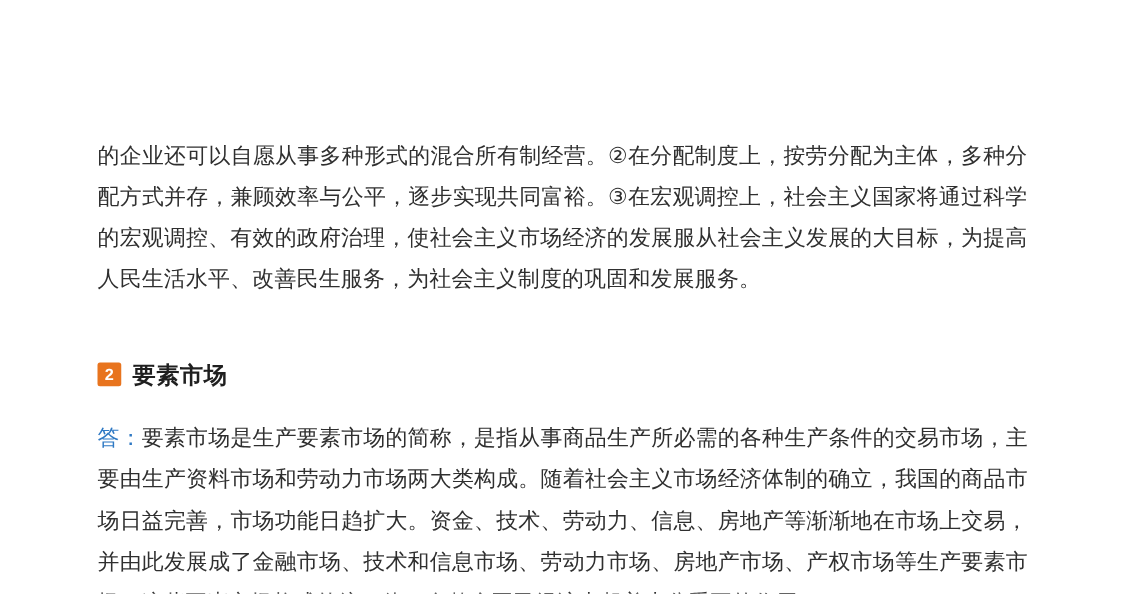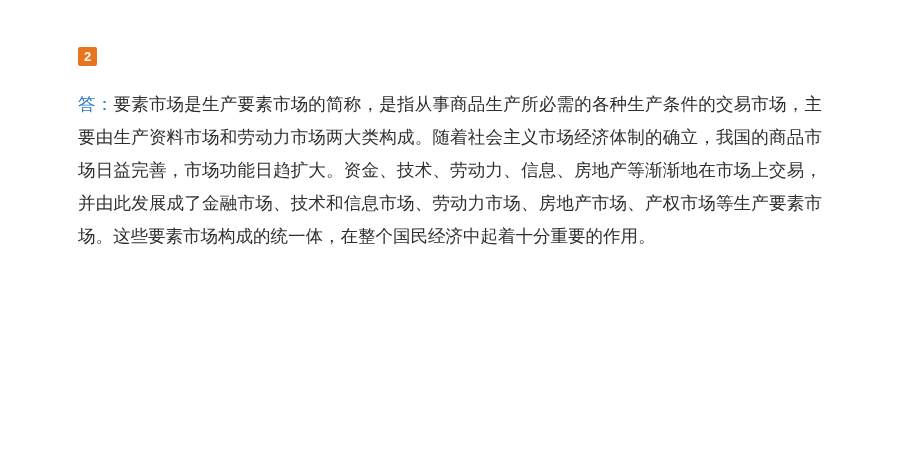--- a/index.html
+++ b/index.html
@@ -71,22 +71,24 @@
     text-align: justify;
     text-justify: inter-ideograph;
     color: #2f2f2f;
   }
 </style>
 </head>
 <body>
 
 <div class="page">
 
+  <p class="para para-top">的企业还可以自愿从事多种形式的混合所有制经营。②在分配制度上，按劳分配为主体，多种分配方式并存，兼顾效率与公平，逐步实现共同富裕。③在宏观调控上，社会主义国家将通过科学的宏观调控、有效的政府治理，使社会主义市场经济的发展服从社会主义发展的大目标，为提高人民生活水平、改善民生服务，为社会主义制度的巩固和发展服务。</p>
 
   <div class="section-heading">
     <span class="badge">2</span>
+    <span class="heading-text">要素市场</span>
   </div>
 
   <p class="answer-block answer-text">
     <span class="answer-label">答：</span><span>要素市场是生产要素市场的简称，是指从事商品生产所必需的各种生产条件的交易市场，主要由生产资料市场和劳动力市场两大类构成。随着社会主义市场经济体制的确立，我国的商品市场日益完善，市场功能日趋扩大。资金、技术、劳动力、信息、房地产等渐渐地在市场上交易，并由此发展成了金融市场、技术和信息市场、劳动力市场、房地产市场、产权市场等生产要素市场。这些要素市场构成的统一体，在整个国民经济中起着十分重要的作用。</span>
   </p>
 
 </div>
 
 </body></html>

